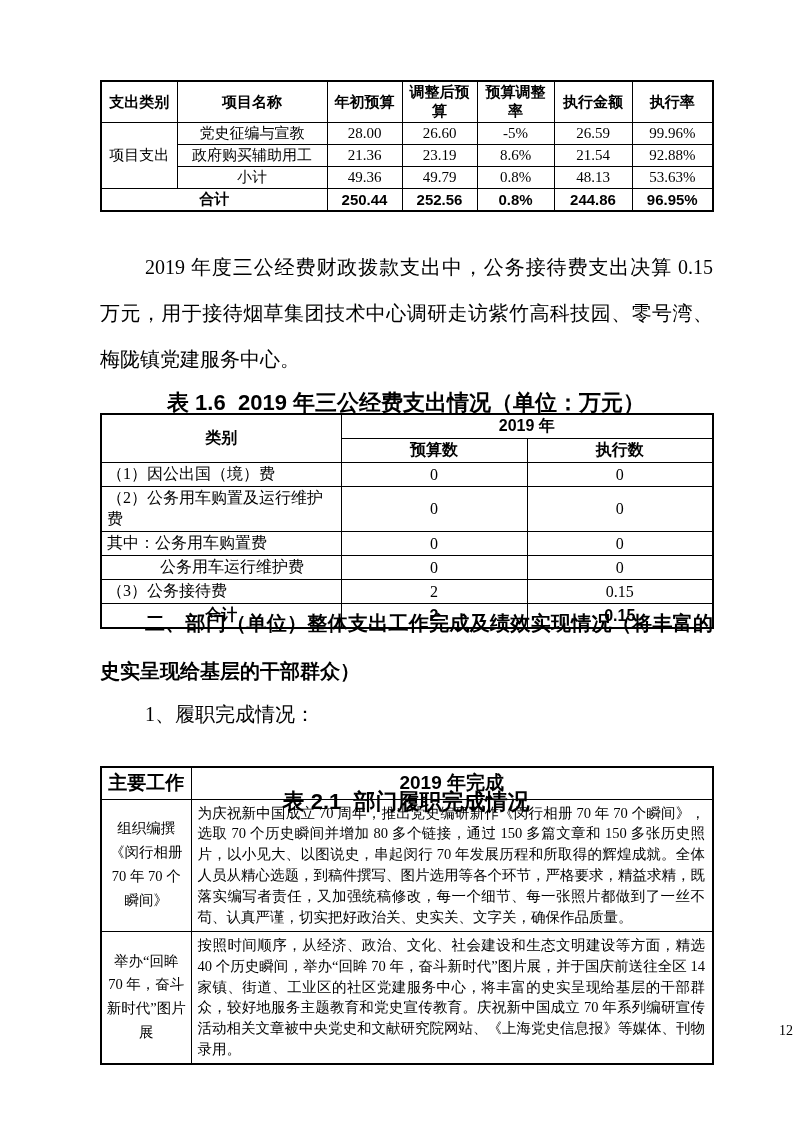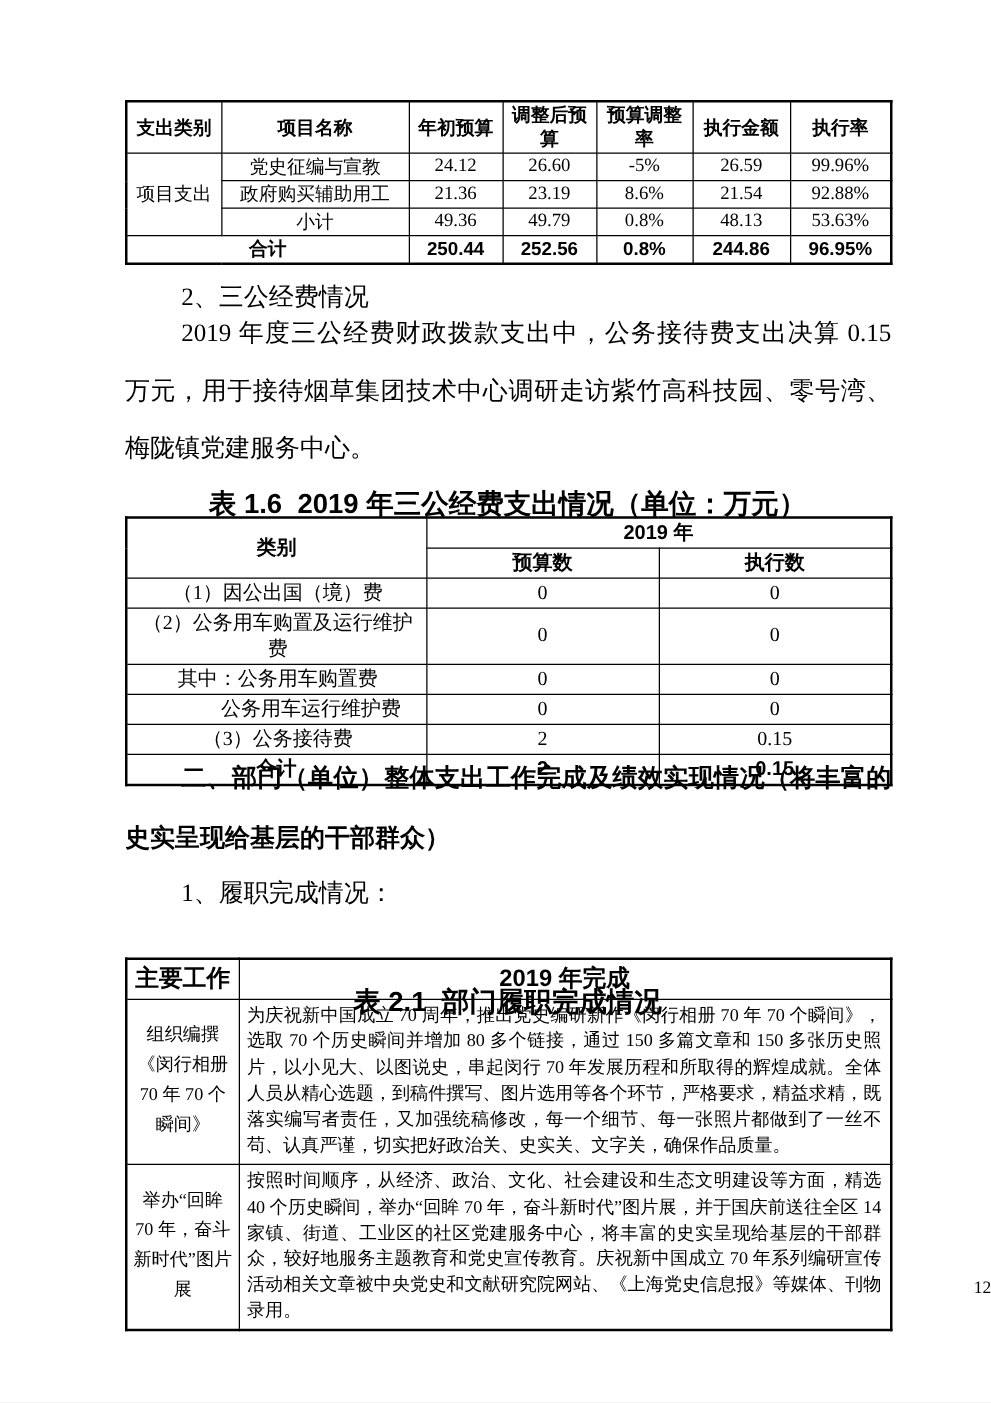--- a/index.html
+++ b/index.html
@@ -38,21 +38,21 @@
   .t1 th { height: 22px; font-size: 15px; }
   .t1 td { height: 21px; }
   .t1 tr.total td { height: 22px; font-weight: bold; font-family: "Liberation Sans", "DejaVu Sans", sans-serif; }
 
   
   .t16 { top: 413px; font-size: 16px; }
   .t16 th { font-size: 16px; }
   .t16 .h-year { height: 20px; }
   .t16 .h-sub { height: 22px; }
   .t16 td { height: 20px; }
-  .t16 td.label { text-align: center; padding-left: 5px; }
+  .t16 td.label { text-align: left; padding-left: 5px; }
   .t16 td.label.indent { padding-left: 58px; }
   .t16 tr.total td { height: 22px; font-weight: bold; font-family: "Liberation Sans", "DejaVu Sans", sans-serif; }
 
   
   .t21 { top: 766px; font-size: 14.5px; }
   .t21 th { height: 32px; font-size: 19px; }
   .t21 td.work { text-align: center; line-height: 1.65; padding: 2px 4px; }
   .t21 td.done { text-align: justify; line-height: 1.44; padding: 3px 7px 3px 6px; }
 
   .sub-heading {
@@ -132,21 +132,21 @@
         <th class="hei">调整后预算</th>
         <th class="hei">预算调整率</th>
         <th class="hei">执行金额</th>
         <th class="hei">执行率</th>
       </tr>
     </thead>
     <tbody>
       <tr>
         <td rowspan="3">项目支出</td>
         <td>党史征编与宣教</td>
-        <td>24.12</td>
+        <td>28.00</td>
         <td>26.60</td>
         <td>-5%</td>
         <td>26.59</td>
         <td>99.96%</td>
       </tr>
       <tr>
         <td>政府购买辅助用工</td>
         <td>21.36</td>
         <td>23.19</td>
         <td>8.6%</td>
@@ -165,21 +165,20 @@
         <td colspan="2">合计</td>
         <td>250.44</td>
         <td>252.56</td>
         <td>0.8%</td>
         <td>244.86</td>
         <td>96.95%</td>
       </tr>
     </tbody>
   </table>
 
-  <div class="sub-heading s1">2、三公经费情况</div>
   <p class="para">2019 年度三公经费财政拨款支出中，公务接待费支出决算 0.15 万元，用于接待烟草集团技术中心调研走访紫竹高科技园、零号湾、梅陇镇党建服务中心。</p>
 
   <div class="caption cap16 hei">表 1.6  2019 年三公经费支出情况（单位：万元）</div>
 
   <table class="tbl t16">
     <colgroup>
       <col style="width:240px">
         <col style="width:186px">
         <col style="width:186px">
     </colgroup>

